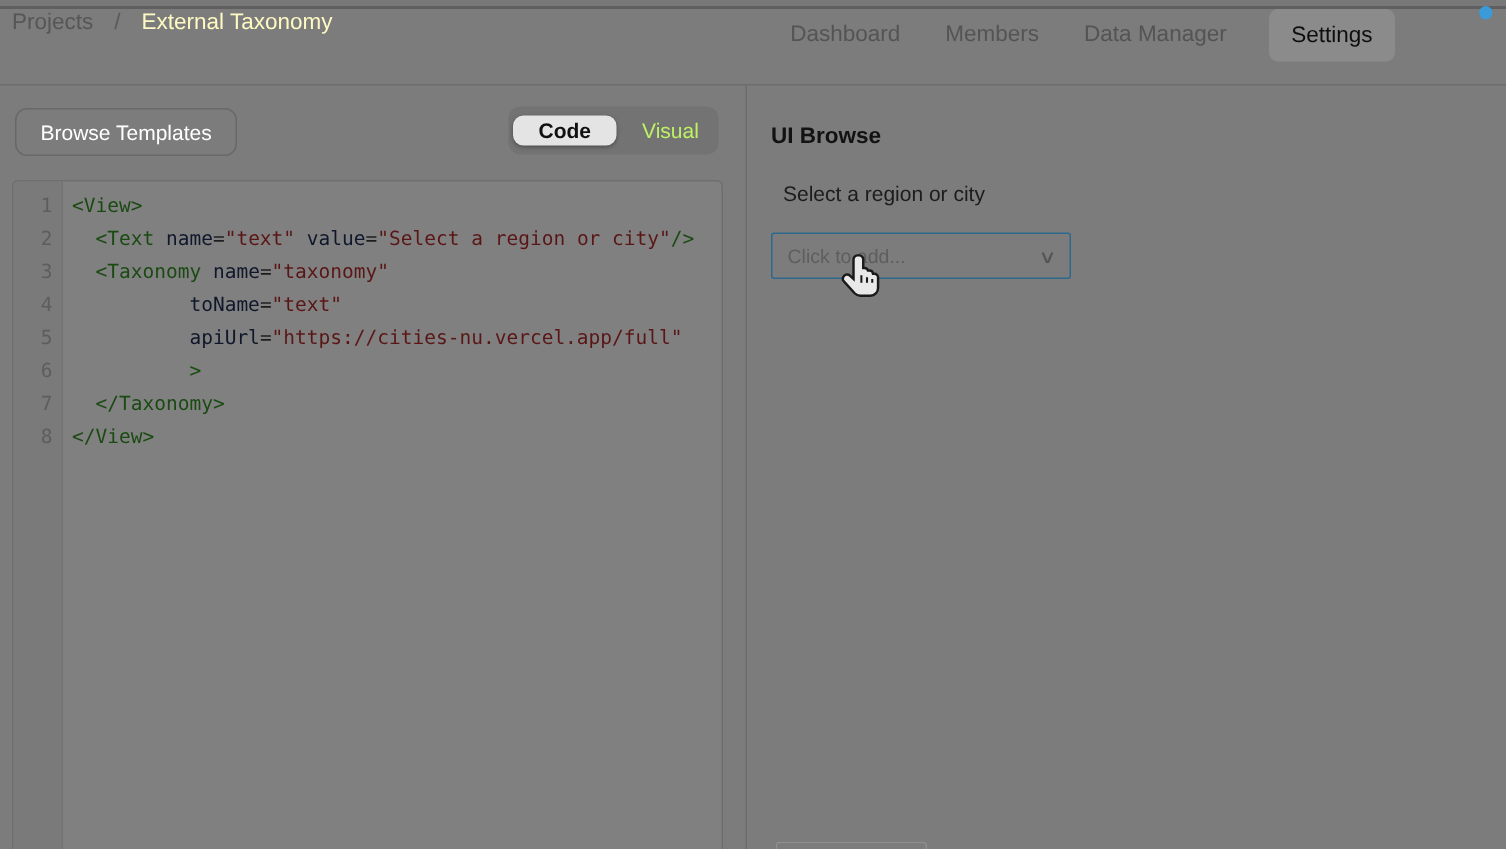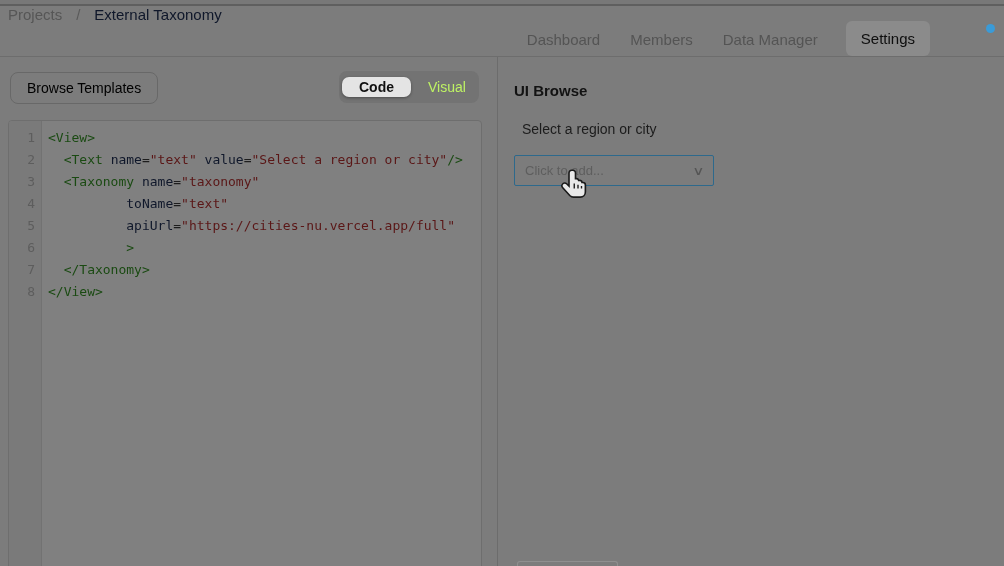--- a/index.html
+++ b/index.html
@@ -12,33 +12,33 @@
   .stage{position:absolute;inset:0;}
 
   
   .top-strip{position:absolute;left:0;top:0;width:100%;height:4px;background:#787878;border-bottom:2px solid #5f5f5f;}
 
   
   .navbar{position:absolute;left:0;top:6px;width:100%;height:50px;background:#7c7c7c;border-bottom:1px solid #6d6d6d;}
   .breadcrumb{position:absolute;left:8px;top:0;height:50px;display:flex;align-items:flex-start;gap:14px;font-size:15px;}
   .crumb-muted{color:#565656;}
   .crumb-sep{color:#5a5a5a;}
-  .crumb-current{color:#0f172a;font-weight:500;}
-  .nav-right{position:absolute;right:10px;top:0;height:50px;display:flex;align-items:flex-end;gap:26px;}
+  .crumb-current{color:#fef9c3;font-weight:500;}
+  .nav-right{position:absolute;right:10px;top:0;height:50px;display:flex;align-items:flex-start;gap:26px;}
   .nav-link{font-size:15px;color:#545454;padding:8px 2px;cursor:pointer;}
   .nav-link.active{color:#0e0e0e;background:#8b8b8b;border-radius:6px;padding:9px 15px;}
   .avatar-wrap{position:relative;width:30px;height:30px;margin-left:8px;}
   .avatar{width:30px;height:30px;border-radius:50%;
     background:radial-gradient(circle at 50% 32%, #d2cec9 0 36%, #8d8983 58%, #403e39 100%);}
   .avatar-dot{position:absolute;right:-1px;top:-2px;width:9px;height:9px;border-radius:50%;background:#3a9bd8;}
 
   
   .btn-browse{position:absolute;left:10px;top:72px;height:32px;padding:0 16px;
     display:flex;align-items:center;border:1px solid #686868;border-radius:8px;
-    font-size:14px;font-weight:500;color:#000000;background:transparent;cursor:pointer;}
+    font-size:14px;font-weight:500;color:#ffffff;background:transparent;cursor:pointer;}
   .mode-toggle{position:absolute;left:339px;top:71px;width:140px;height:32px;background:#737373;
     border-radius:8px;display:flex;align-items:center;}
   .mode-pill{height:20px;margin-left:3px;padding:0 17px;display:flex;align-items:center;border-radius:7px;
     font-size:14px;cursor:pointer;}
   .mode-pill.active{background:#e4e4e4;color:#101010;font-weight:600;box-shadow:0 1px 3px rgba(0,0,0,.35);}
   .mode-pill.inactive{color:#bef264;padding:0 14px;}
 
   
   .editor{position:absolute;left:8px;top:120px;width:472px;height:460px;
     border:1px solid #6e6e6e;border-radius:4px 4px 0 0;background:#808080;overflow:hidden;}

